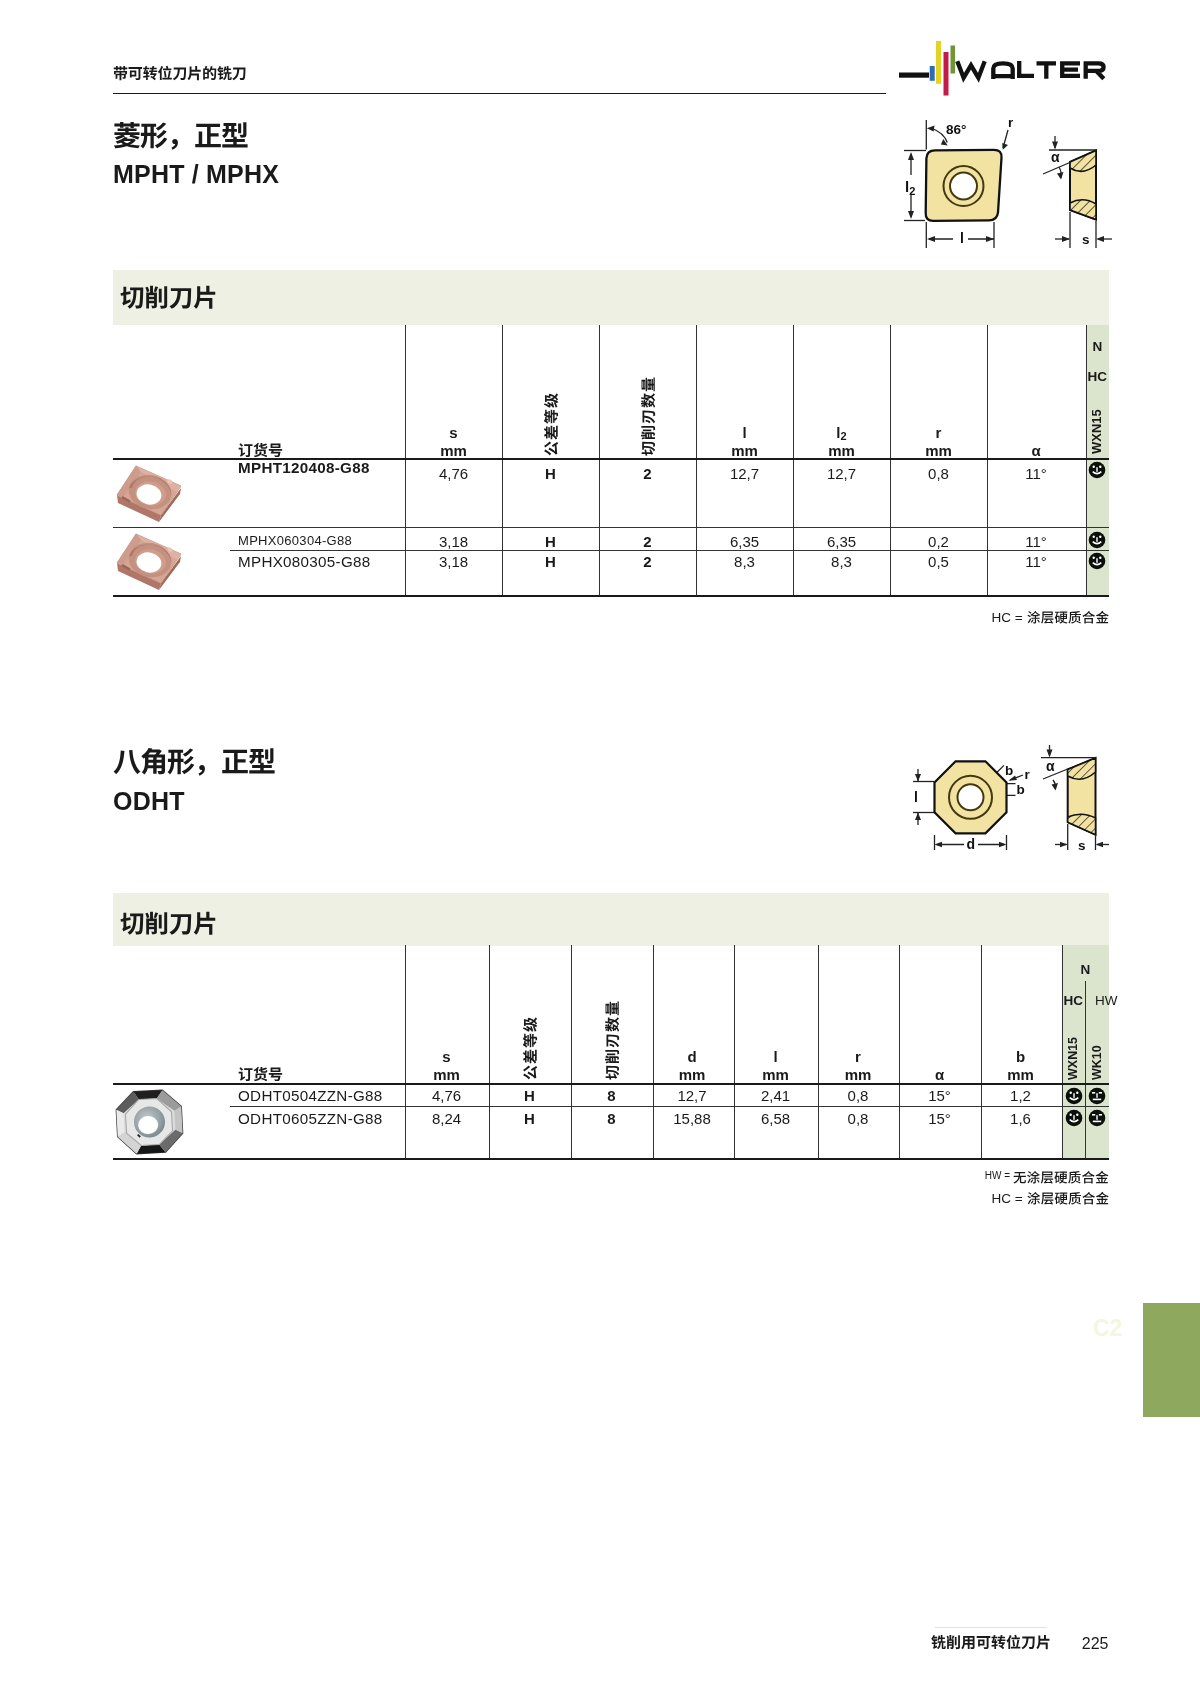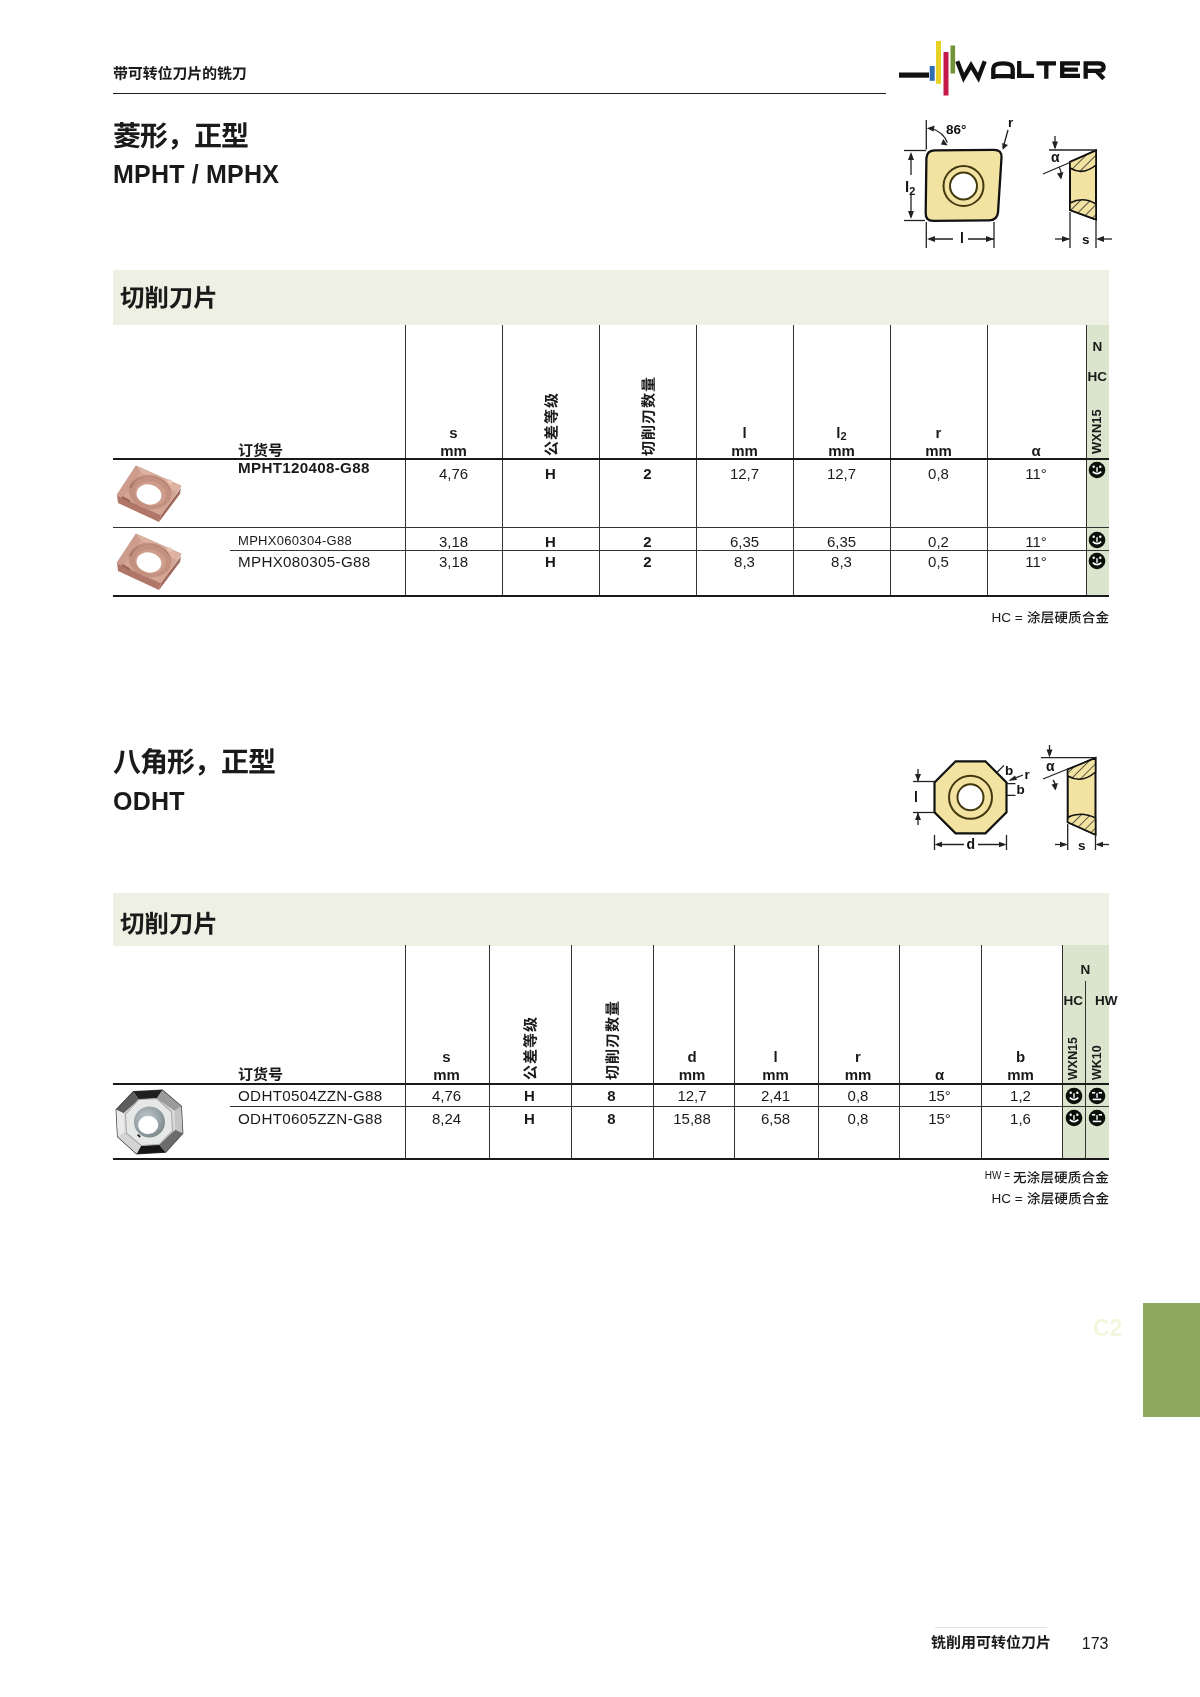--- a/index.html
+++ b/index.html
@@ -249,21 +249,21 @@
 <div style="position:absolute;left:404.5px;top:945.0px;width:1.2px;height:213.5px;background:#333"></div>
 <div style="position:absolute;left:488.5px;top:945.0px;width:1.2px;height:213.5px;background:#333"></div>
 <div style="position:absolute;left:570.5px;top:945.0px;width:1.2px;height:213.5px;background:#333"></div>
 <div style="position:absolute;left:653.0px;top:945.0px;width:1.2px;height:213.5px;background:#333"></div>
 <div style="position:absolute;left:733.5px;top:945.0px;width:1.2px;height:213.5px;background:#333"></div>
 <div style="position:absolute;left:817.5px;top:945.0px;width:1.2px;height:213.5px;background:#333"></div>
 <div style="position:absolute;left:899.0px;top:945.0px;width:1.2px;height:213.5px;background:#333"></div>
 <div style="position:absolute;left:980.5px;top:945.0px;width:1.2px;height:213.5px;background:#333"></div>
 <div style="position:absolute;top:962.6px;font-size:13.5px;font-weight:700;color:#1a1a1a;line-height:1;white-space:nowrap;left:1073.3px;width:24px;text-align:center;">N</div>
 <div style="position:absolute;top:993.6px;font-size:13.5px;font-weight:700;color:#1a1a1a;line-height:1;white-space:nowrap;left:1061.8px;width:23px;text-align:center;">HC</div>
-<div style="position:absolute;top:993.6px;font-size:13.5px;font-weight:700;color:#1a1a1a;line-height:1;white-space:nowrap;left:1085.8px;width:41px;text-align:center;">HW</div>
+<div style="position:absolute;top:993.6px;font-size:13.5px;font-weight:400;color:#1a1a1a;line-height:1;white-space:nowrap;left:1085.8px;width:41px;text-align:center;">HW</div>
 <div style="position:absolute;left:1062px;top:1022px;width:23px;height:58px;font-size:12.5px;font-weight:700;color:#1a1a1a;writing-mode:vertical-rl;transform:rotate(180deg);line-height:23px">WXN15</div>
 <div style="position:absolute;left:1086px;top:1036px;width:23px;height:44px;font-size:12.5px;font-weight:700;color:#1a1a1a;writing-mode:vertical-rl;transform:rotate(180deg);line-height:23px">WK10</div>
 <svg style="position:absolute;left:238.0px;top:1066.2px" width="45.0" height="17.1" fill="#1a1a1a">
     <use href="#bu8ba2" transform="translate(0.0,13.8) scale(0.0150,-0.0150)"></use>
     <use href="#bu8d27" transform="translate(15.0,13.8) scale(0.0150,-0.0150)"></use>
     <use href="#bu53f7" transform="translate(30.0,13.8) scale(0.0150,-0.0150)"></use>
   </svg>
 <div style="position:absolute;top:1049.3px;font-size:15.0px;font-weight:700;color:#1a1a1a;line-height:1;white-space:nowrap;left:401.5px;width:90px;text-align:center;">s</div>
 <div style="position:absolute;top:1066.8px;font-size:15.0px;font-weight:700;color:#1a1a1a;line-height:1;white-space:nowrap;left:401.5px;width:90px;text-align:center;">mm</div>
 <svg style="position:absolute;left:521.7px;top:1016.0px" width="17.1" height="64.0" fill="#1a1a1a">
@@ -338,21 +338,21 @@
 <svg style="position:absolute;left:930.5px;top:1634.2px" width="120.0" height="17.1" fill="#1a1a1a">
     <use href="#bu94e3" transform="translate(0.0,13.8) scale(0.0150,-0.0150)"></use>
     <use href="#bu524a" transform="translate(15.0,13.8) scale(0.0150,-0.0150)"></use>
     <use href="#bu7528" transform="translate(30.0,13.8) scale(0.0150,-0.0150)"></use>
     <use href="#bu53ef" transform="translate(45.0,13.8) scale(0.0150,-0.0150)"></use>
     <use href="#bu8f6c" transform="translate(60.0,13.8) scale(0.0150,-0.0150)"></use>
     <use href="#bu4f4d" transform="translate(75.0,13.8) scale(0.0150,-0.0150)"></use>
     <use href="#bu5200" transform="translate(90.0,13.8) scale(0.0150,-0.0150)"></use>
     <use href="#bu7247" transform="translate(105.0,13.8) scale(0.0150,-0.0150)"></use>
   </svg>
-<div style="position:absolute;top:1635.5px;font-size:16.0px;font-weight:400;color:#1a1a1a;line-height:1;white-space:nowrap;left:1058.5px;width:50px;text-align:right;">173</div>
+<div style="position:absolute;top:1635.5px;font-size:16.0px;font-weight:400;color:#1a1a1a;line-height:1;white-space:nowrap;left:1058.5px;width:50px;text-align:right;">225</div>
 
 <svg style="position:absolute;left:900px;top:738px" width="220" height="120" viewBox="0 0 220 120">
 <g stroke="#222" stroke-width="1.3" fill="none">
 <path d="M13,43.5 L34,43.5"></path>
 <path d="M13,74.5 L34,74.5"></path>
 <path d="M18,31 L18,43"></path>
 <path d="M18,75 L18,87"></path>
 <path d="M34.5,97 L34.5,112"></path>
 <path d="M106.5,97 L106.5,112"></path>
 <path d="M37,106.5 L64,106.5 M78,106.5 L104,106.5"></path>

